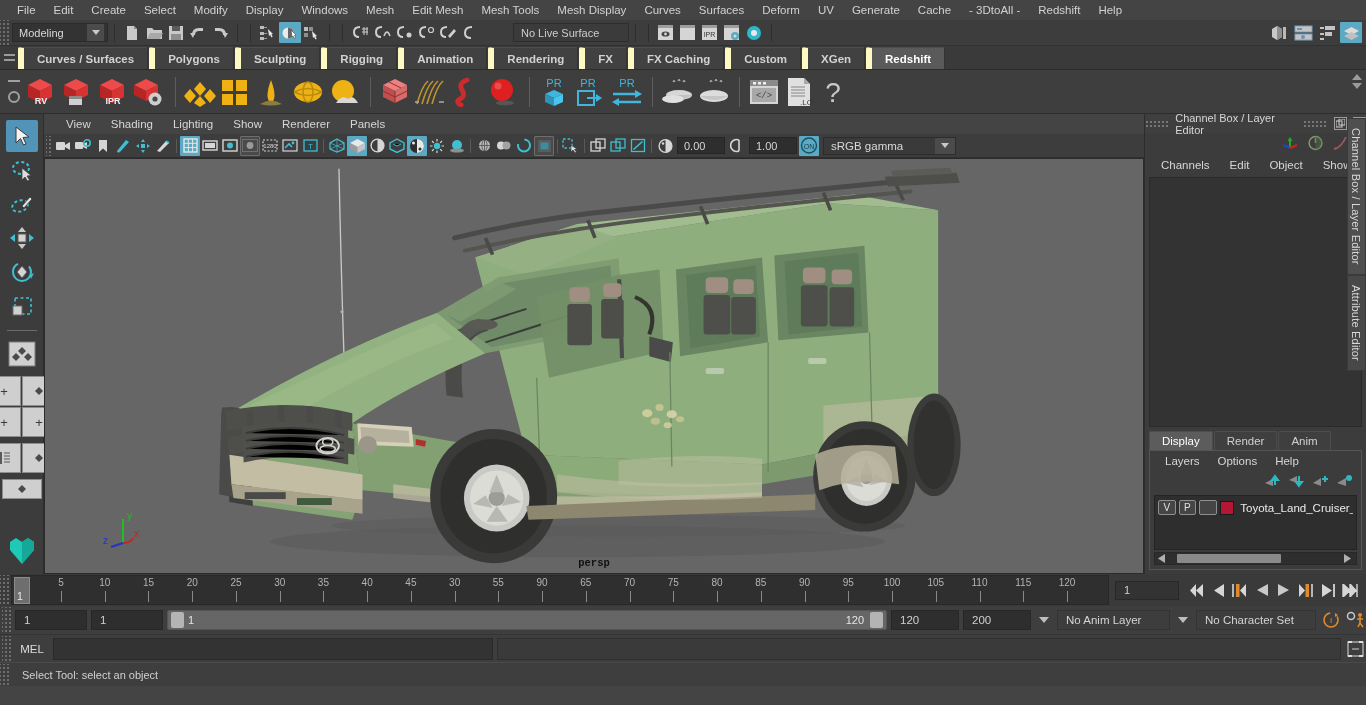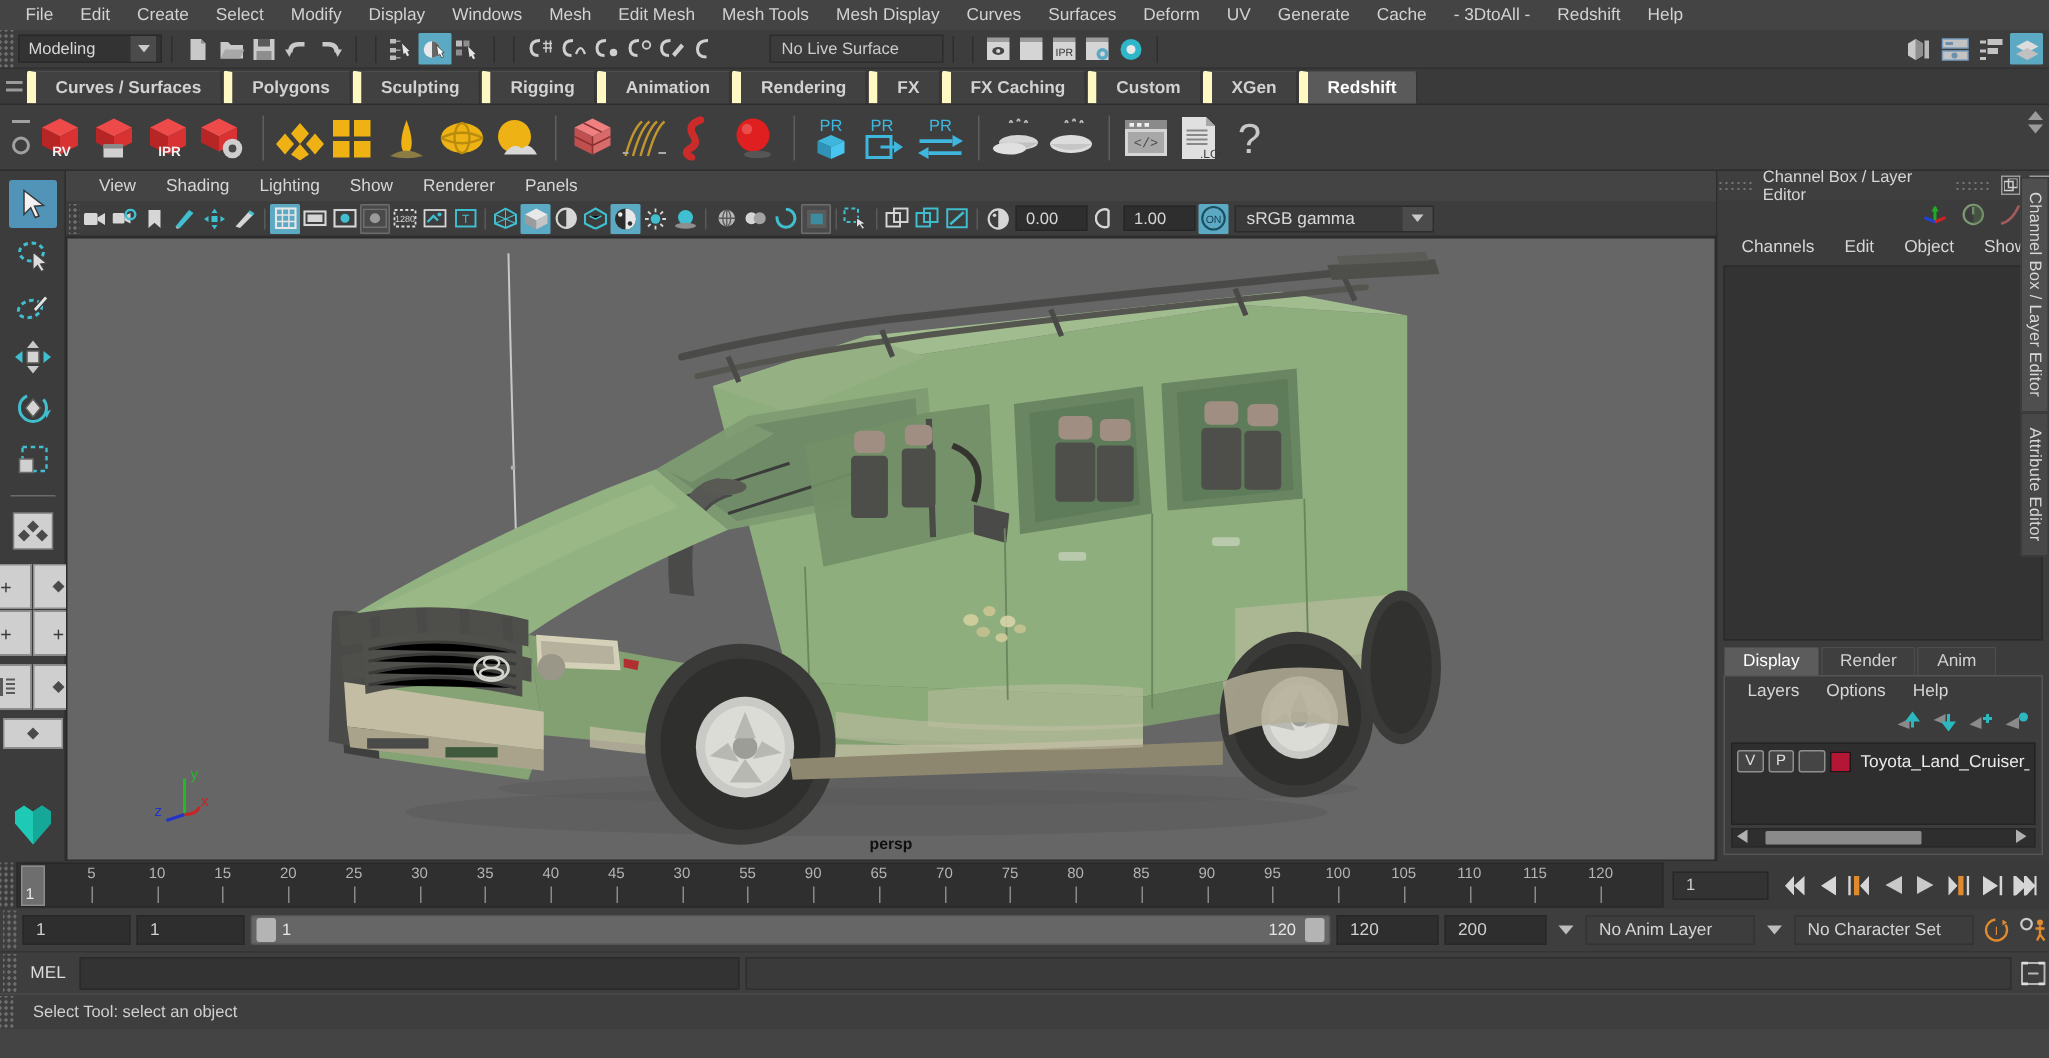--- a/index.html
+++ b/index.html
@@ -139,21 +139,21 @@
     position: absolute; right: 0px; top: 0; bottom: 0; width: 20px;
     display:flex;align-items:center;justify-content:center; background:#4b4b4b;
   }
   .viewport {
     flex: 1; position: relative; overflow: hidden;
     background: #666666; border: 1px solid #2b2b2b;
   }
   .persp-label {
     position: absolute; left: 50%; transform: translateX(-50%); bottom: 4px;
     font-size: 10.5px; color: #101010; font-weight: bold;
-    font-family: Liberation Sans, sans-serif;
+    font-family: Liberation Mono, monospace;
   }
   .axis-gizmo { position: absolute; left: 58px; bottom: 22px; width: 48px; height: 44px; }
 
   
   .rightpanel { width: 222px; background: #3c3c3c; display: flex; flex-direction: column; border-left:1px solid #2d2d2d;}
   .cb-title {
     height: 19px; background: #3f3f3f; display: flex; align-items: center;
     justify-content: center; gap: 6px; font-size: 11px; color: #d6d6d6; position: relative;
   }
   .cb-title .dots {

